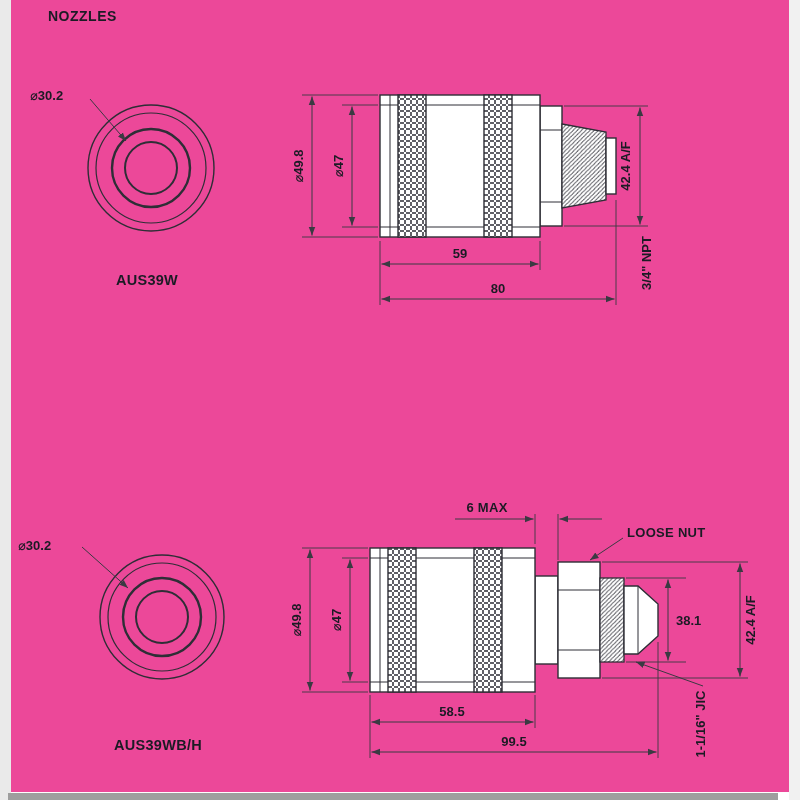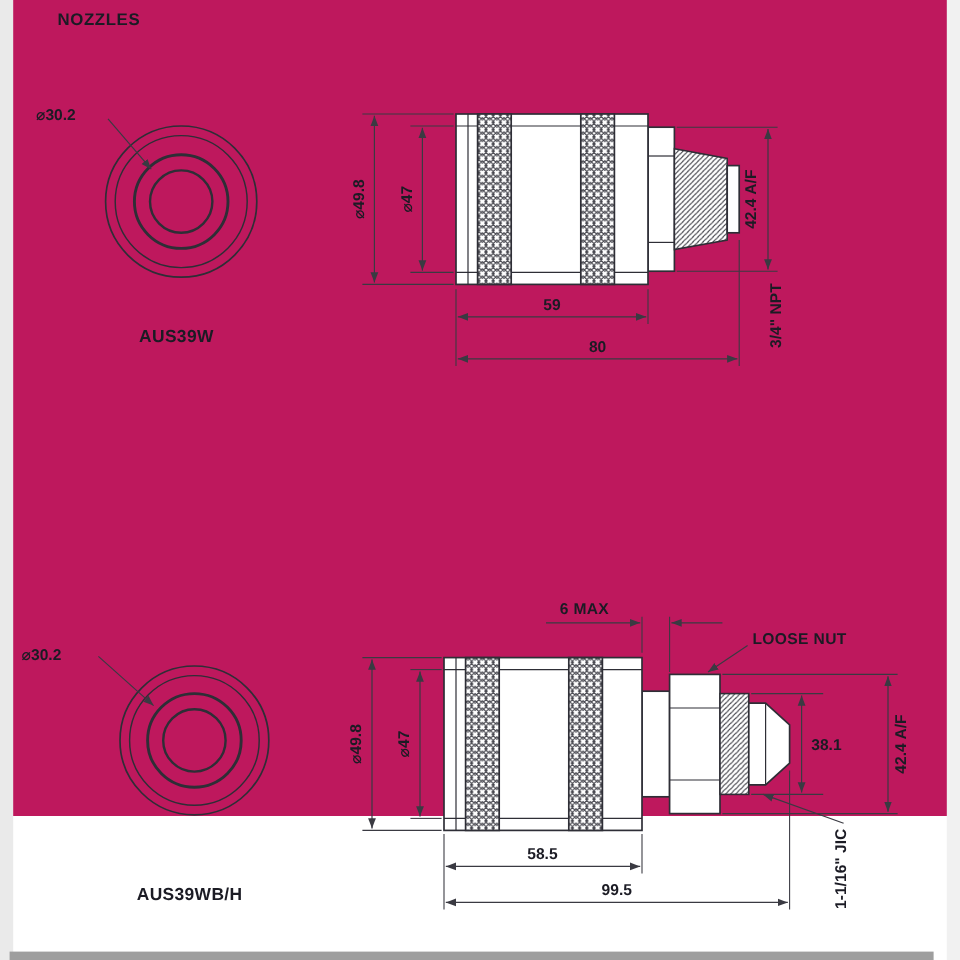--- a/index.html
+++ b/index.html
@@ -1,18 +1,18 @@
 <!DOCTYPE html>
 <html><head>
 <meta charset="utf-8">
 <style>
   * { margin:0; padding:0; box-sizing:border-box; }
   html,body { width:800px; height:800px; background:#ffffff; overflow:hidden;
               font-family:"Liberation Sans","DejaVu Sans",sans-serif; }
-  .page { position:relative; width:800px; height:680px; background:#be185d; }
+  .page { position:relative; width:800px; height:792px; background:#ec4899; }
   svg { display:block; }
   .part   { fill:#ffffff; stroke:#2e2e36; stroke-width:1.4; }
   .pline  { stroke:#2e2e36; stroke-width:1; fill:none; }
   .circ   { fill:none; stroke:#2e2e36; }
   .dim    { stroke:#3a3a42; stroke-width:1; fill:none; }
   .ext    { stroke:#3a3a42; stroke-width:0.9; fill:none; }
   .leader { stroke:#3a3a42; stroke-width:1; fill:none; }
   .knurl  { fill:url(#knurl); stroke:#2e2e36; stroke-width:1.4; }
   .threadfill { fill:url(#threadHatch); stroke:#2e2e36; stroke-width:1.3; }
   text { fill:#1b1b24; font-weight:bold; font-family:"Liberation Sans","DejaVu Sans",sans-serif; }

